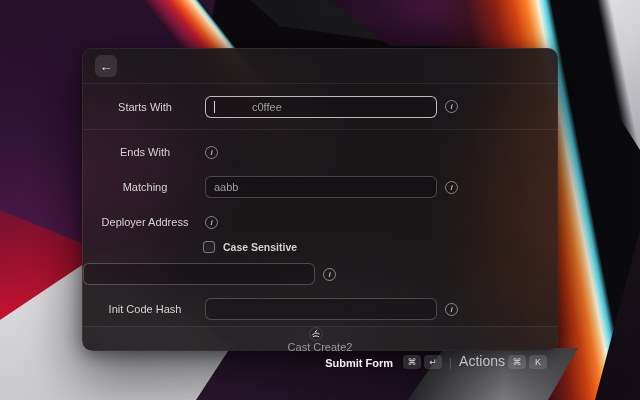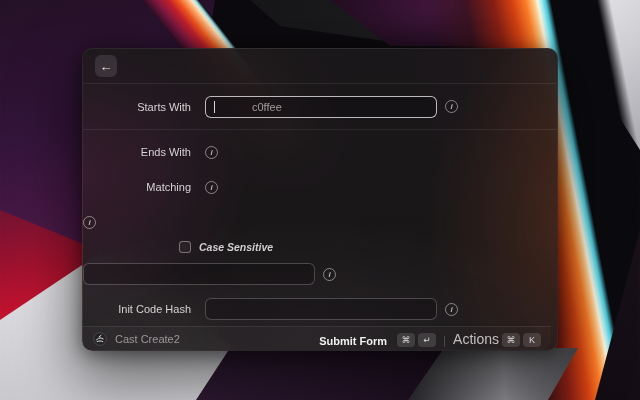--- a/index.html
+++ b/index.html
@@ -56,41 +56,41 @@
     box-shadow:0 22px 60px 8px rgba(0,0,0,.55),0 4px 18px rgba(0,0,0,.45);
     border:1px solid rgba(255,255,255,.06);box-sizing:border-box;
     -webkit-backdrop-filter:blur(26px);backdrop-filter:blur(26px);
     color:#d6d3d4;}
   .hdr{height:34px;display:flex;align-items:center;padding:0 12px;}
   .back-btn{width:22px;height:22px;border-radius:6px;background:rgba(255,255,255,.11);
     display:flex;align-items:center;justify-content:center;color:#e9e7e8;font-size:13px;cursor:pointer;}
   .divider{height:1px;background:rgba(255,255,255,.08);}
   .row{display:flex;align-items:center;height:22px;}
   .row-starts{height:45px;}
-  .f-label{width:92px;margin-left:16px;margin-right:14px;text-align:right;font-size:11px;
+  .f-label{width:92px;margin-left:16px;margin-right:14px;text-align:center;font-size:11px;
     color:#d6d3d4;white-space:nowrap;}
   .input{width:232px;height:22px;box-sizing:border-box;border-radius:6px;
     border:1px solid rgba(255,255,255,.22);background:rgba(10,8,10,.28);
     display:flex;align-items:center;padding:0 8px;margin-right:8px;gap:36px;}
   .input.focused{border:1.5px solid rgba(226,223,223,.82);}
   .ival{font-size:11px;color:#a19c9e;white-space:nowrap;overflow:hidden;}
   .ival.addr{font-size:9.7px;letter-spacing:-.15px;color:#8f8b8d;}
   .caret{display:inline-block;width:1px;height:12px;background:#d8d6d6;margin-right:1px;}
   .info{width:13px;height:13px;box-sizing:border-box;border:1px solid rgba(255,255,255,.45);
     border-radius:50%;display:flex;align-items:center;justify-content:center;
     font-size:8px;font-style:italic;font-weight:bold;color:#b5b2b3;flex:0 0 auto;}
   .gap1{margin-top:11px;}
   .mb{margin-bottom:13px;}
-  .chk-row{display:flex;align-items:flex-end;height:12px;margin:8px 0 10px 96px;font-style:italic;}
+  .chk-row{display:flex;align-items:flex-end;height:12px;margin:8px 0 10px 120px;}
   .checkbox{width:12px;height:12px;box-sizing:border-box;border:1px solid rgba(255,255,255,.38);
     border-radius:3.5px;margin-right:8px;background:rgba(255,255,255,.03);cursor:pointer;}
   .chk-label{font-size:10.5px;font-weight:bold;color:#d2cfd0;}
-  .footer{position:absolute;left:0;right:6px;bottom:0;height:23px;border-top:1px solid rgba(255,255,255,.08);
+  .footer{position:absolute;left:0;right:0;bottom:0;height:23px;border-top:1px solid rgba(255,255,255,.08);
     display:flex;align-items:center;padding:0 10px;background:rgba(255,255,255,.02);
-    border-radius:0 0 10px 10px;}
+    border-radius:0 0 10px 10px;flex-direction:column;}
   .ext-icon{width:14px;height:14px;margin-right:8px;flex:0 0 auto;}
   .ext-name{font-size:11px;color:#9b9799;}
   .f-right{margin-left:auto;display:flex;align-items:flex-end;}
   .submit-lbl{font-size:11px;font-weight:bold;color:#f2f0f1;margin-right:7px;cursor:pointer;}
   .kbd{min-width:14px;height:14px;padding:0 2px;border-radius:4px;background:rgba(255,255,255,.13);
     display:flex;align-items:center;justify-content:center;font-size:9px;color:#d8d5d6;margin-left:3px;}
   .vsep{width:1px;height:11px;background:rgba(255,255,255,.18);margin:0 8px;}
   .actions-lbl{font-size:14px;color:#c2bfc0;cursor:pointer;}
 </style>
 </head>
@@ -133,24 +133,28 @@
     </div>
     <div class="divider"></div>
 
     <div class="row gap1 mb">
       <div class="f-label">Ends With</div>
       <div class="info">i</div>
     </div>
 
     <div class="row mb">
       <div class="f-label">Matching</div>
+      <div class="input">
+        <span class="ival">aabb</span>
+      </div>
       <div class="info">i</div>
     </div>
 
     <div class="row">
+      <div class="f-label">Deployer Address</div>
       <div class="info">i</div>
     </div>
 
     <div class="chk-row">
       <div class="checkbox"></div>
       <div class="chk-label">Case Sensitive</div>
     </div>
 
     <div class="row mb">
       <div class="input">

